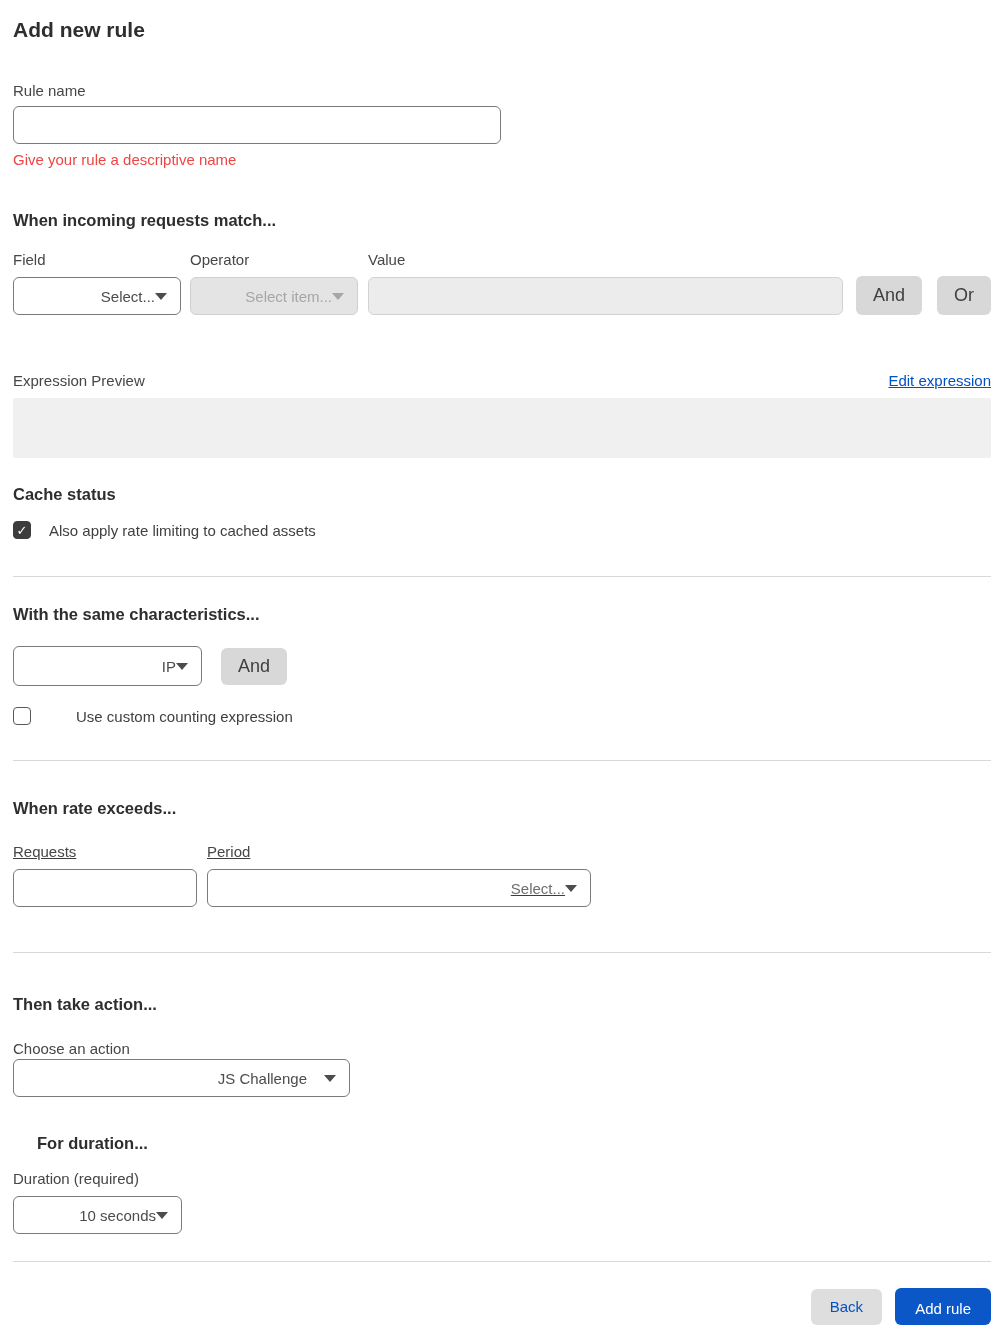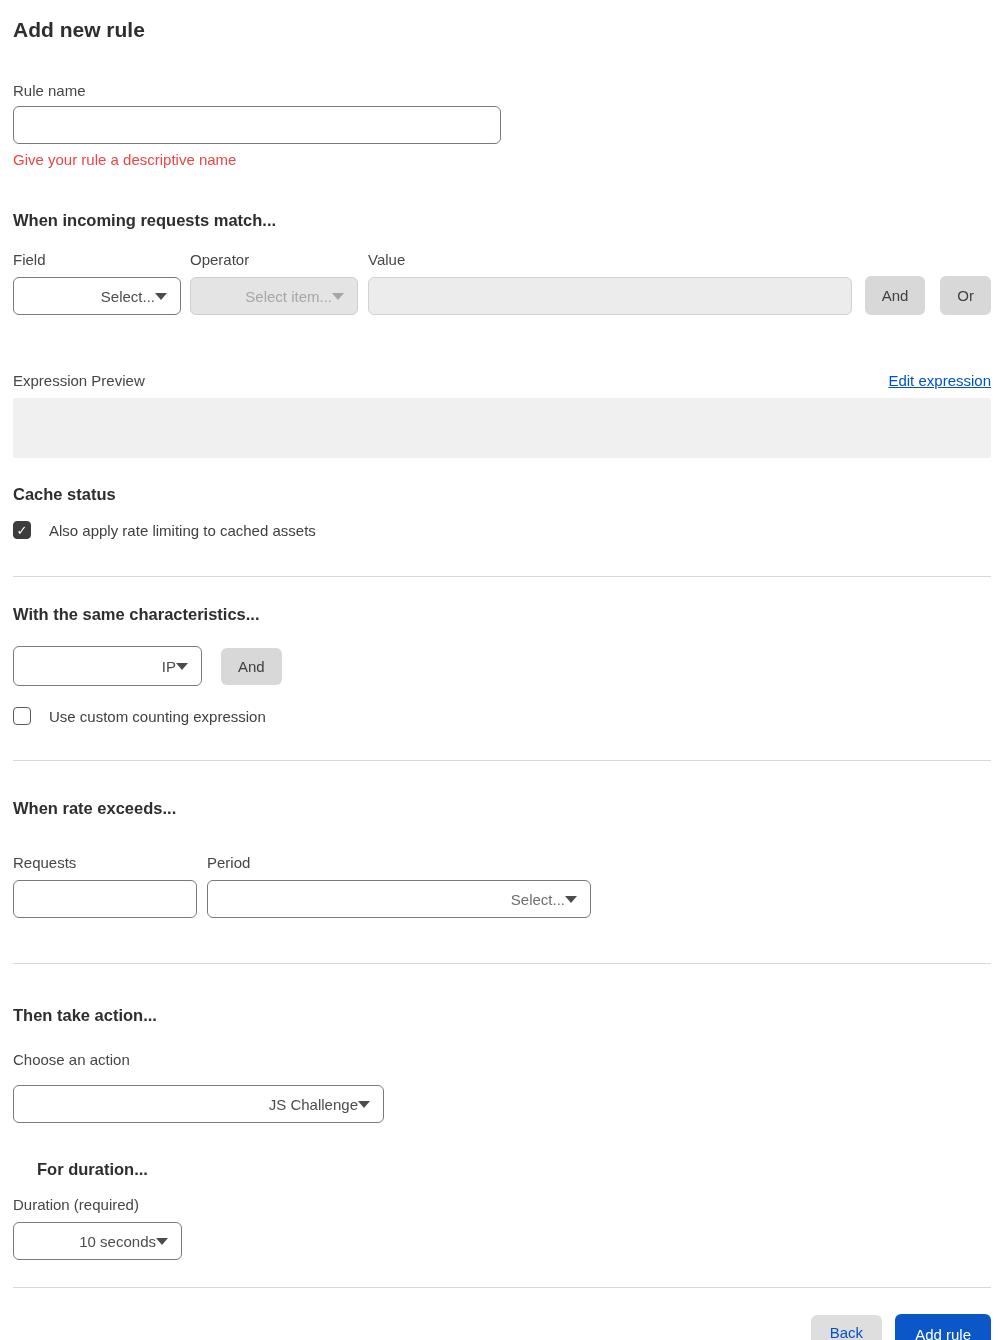--- a/index.html
+++ b/index.html
@@ -34,21 +34,21 @@
   .chev {
     width: 0; height: 0; flex: none;
     border-left: 6px solid transparent; border-right: 6px solid transparent;
     border-top: 7px solid #4c4c4c;
   }
   .select.disabled { background: #e4e4e4; border-color: #cfcfcf; color: #a6a6a6; cursor: default; }
   .select.disabled .chev { border-top-color: #a6a6a6; }
 
   .gray-btn {
     height: 39px; padding: 4px 17px; background: #d8d8d8; color: #3f3f3f;
-    border: none; border-radius: 6px; font-size: 15px; font-family: inherit; cursor: pointer;
+    border: none; border-radius: 6px; font-size: 18px; font-family: inherit; cursor: pointer;
   }
 
   .rule-name-block { margin-top: 40px; }
   .rule-name-input { width: 488px; margin-top: 7px; }
   .help { font-size: 15px; color: #ef4444; margin-top: 7px; line-height: 17px; }
 
   .match-heading { margin-top: 42px; }
   .match-row { display: flex; align-items: flex-end; margin-top: 21px; }
   .match-row .label { margin-bottom: 9px; }
   .field-col { width: 168px; flex: none; }
@@ -77,32 +77,32 @@
   .divider { border: none; border-top: 1px solid #d8d8d8; height: 0; }
   .divider-1 { margin-top: 37px; }
   .divider-2 { margin-top: 35px; }
   .divider-3 { margin-top: 45px; }
   .divider-4 { margin-top: 27px; }
 
   .char-heading { margin-top: 27px; }
   .char-row { display: flex; align-items: center; margin-top: 22px; }
   .char-select { width: 189px; height: 40px; }
   .char-and { margin-left: 19px; height: 37px; }
-  .check-row-2 { margin-top: 21px; }
+  .check-row-2 { margin-top: 21px; gap: 27px; }
 
   .rate-heading { margin-top: 37px; }
-  .rate-row { display: flex; margin-top: 36px; }
+  .rate-row { display: flex; margin-top: 25px; text-decoration: underline; }
   .rate-row .label { margin-bottom: 9px; }
   .requests-col { width: 184px; flex: none; }
   .requests-input { width: 184px; }
   .period-col { width: 384px; flex: none; margin-left: 10px; }
 
   .action-heading { margin-top: 41px; }
   .choose-label { margin-top: 26px; }
-  .action-select { width: 371px; margin-top: 17px; }
+  .action-select { width: 337px; margin-top: 2px; gap: 17px; }
 
   .duration-heading { margin-top: 36px; margin-left: 24px; }
   .duration-label { margin-top: 17px; }
   .duration-select { width: 169px; margin-top: 9px; }
 
   .footer { display: flex; justify-content: flex-end; align-items: center; margin-top: 26px; }
   .back-btn {
     height: 36px; padding: 0 19px; background: #dedede; color: #0051c3;
     border: none; border-radius: 6px; font-size: 15px; font-family: inherit; cursor: pointer;
   }

